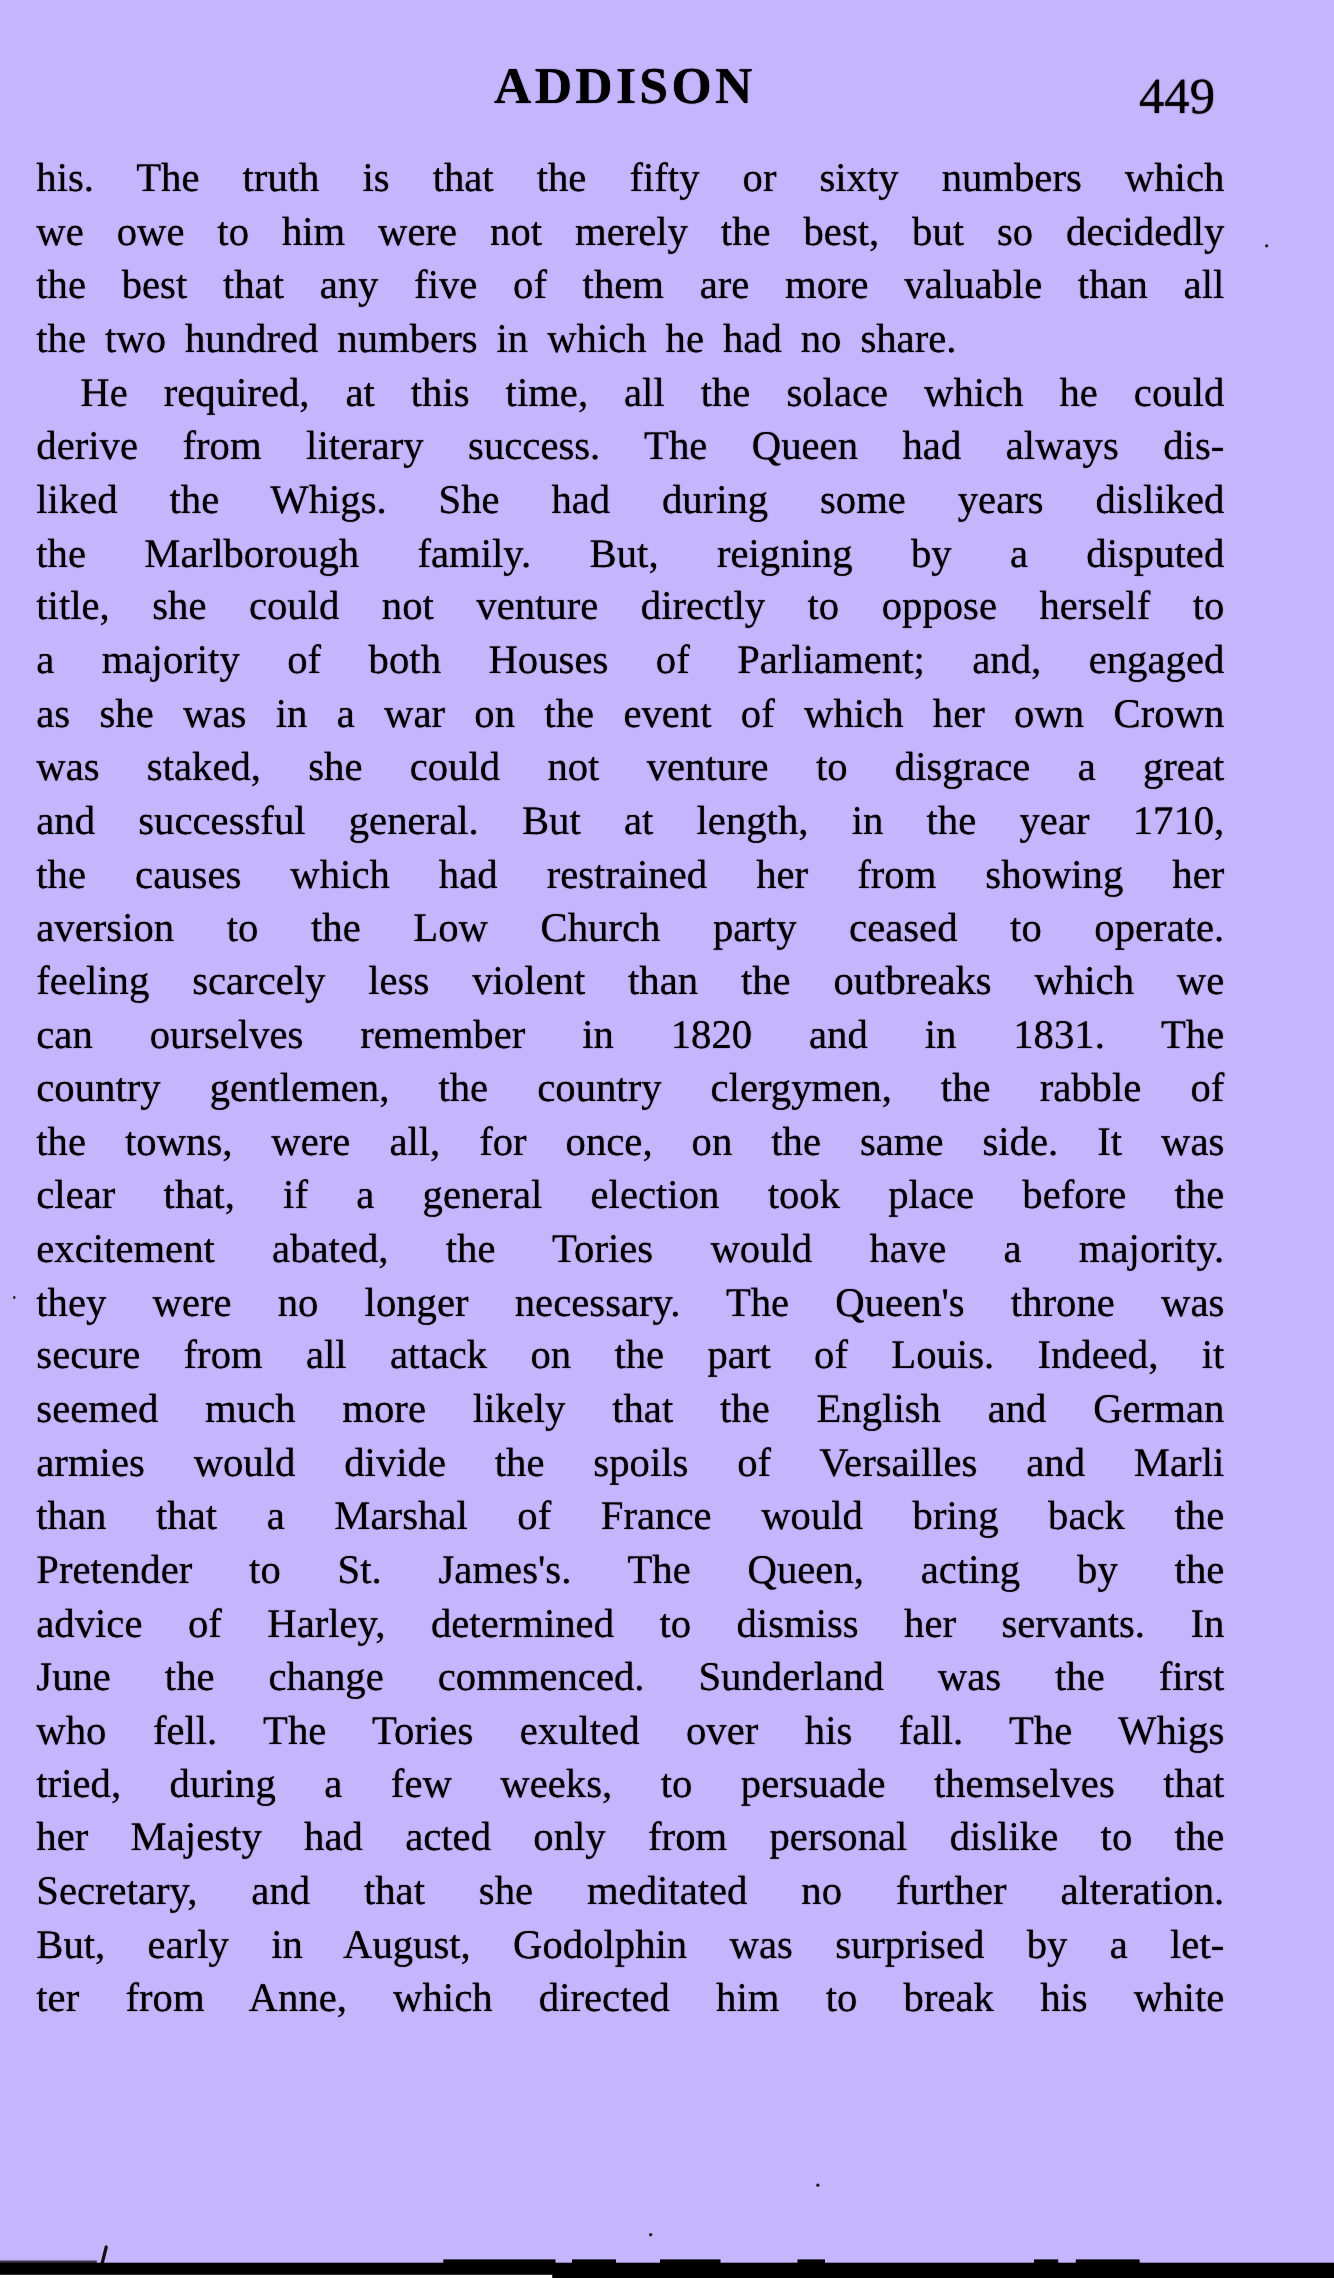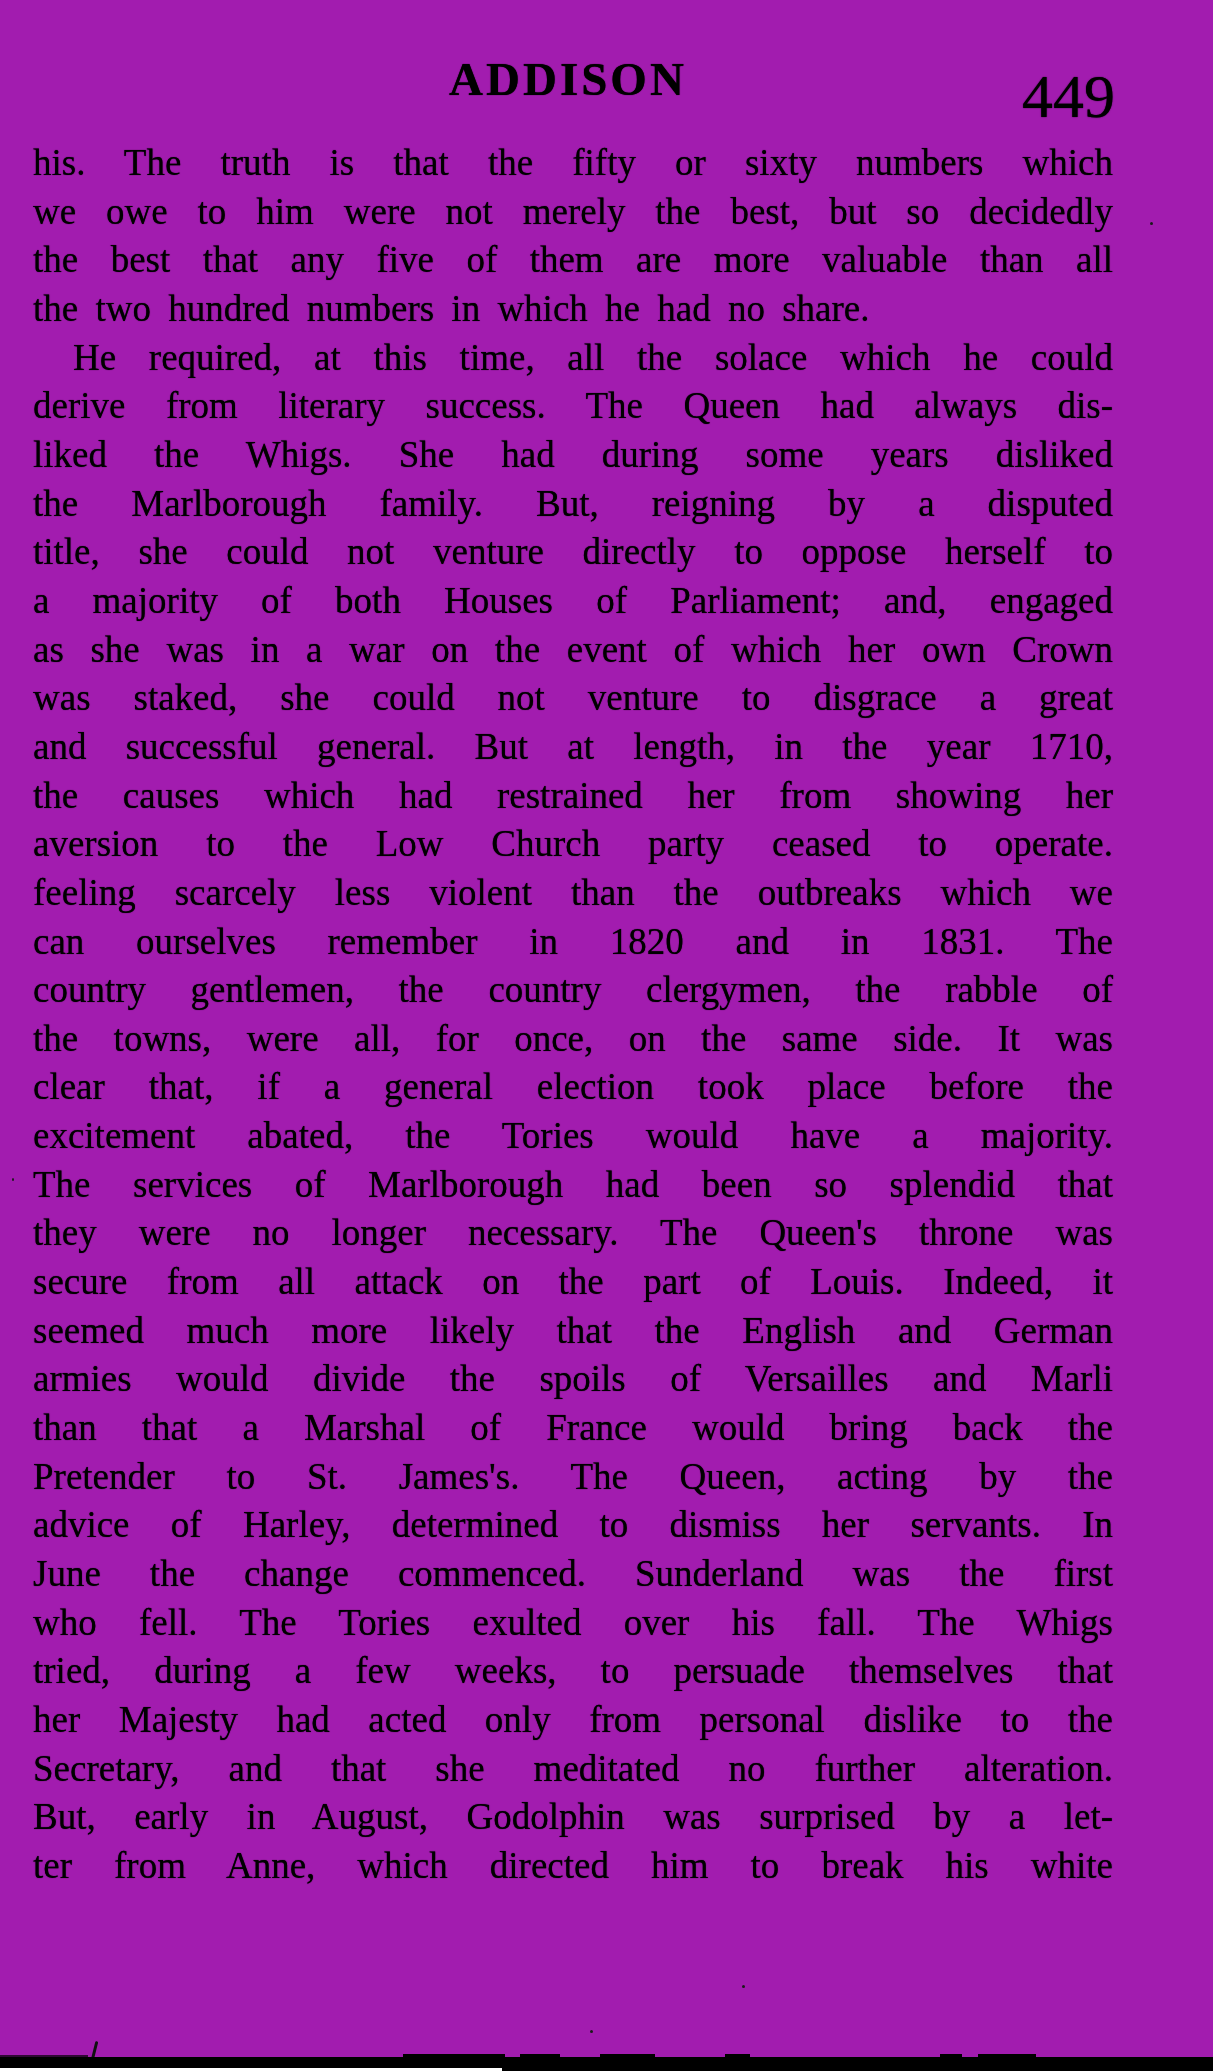--- a/index.html
+++ b/index.html
@@ -1,33 +1,33 @@
 <!DOCTYPE html>
 <html><head>
 <meta charset="utf-8">
 <style>
   html,body{margin:0;padding:0;background:#ffffff;}
   .page{
     position:relative;
     width:1213px;height:2071px;
-    background:#a21caf;
+    background:#c4b5fd;
     color:#000;
     font-family:"Liberation Serif", serif;
     overflow:hidden;
   }
   .running-head{
     position:absolute;top:52px;left:0;width:1136px;
     text-align:center;
     font-size:47px;font-weight:bold;letter-spacing:3px;
     text-shadow:0 0 1px #000;
   }
   .page-num{
     position:absolute;top:61px;left:1022px;width:96px;
-    text-align:left;
-    font-size:62px;font-weight:normal;
+    text-align:center;
+    font-size:46px;font-weight:normal;
     text-shadow:0 0 1.2px #000;
   }
   .body-block{
     position:absolute;top:139px;left:33px;width:1080px;
   }
   .textline{
     font-size:37px;
     line-height:48.65px;
     text-align:justify;
     text-align-last:justify;
@@ -80,21 +80,20 @@
     <div class="textline">was staked, she could not venture to disgrace a great</div>
     <div class="textline">and successful general.  But at length, in the year 1710,</div>
     <div class="textline">the causes which had restrained her from showing her</div>
     <div class="textline">aversion to the Low Church party ceased to operate.</div>
     <div class="textline">feeling scarcely less violent than the outbreaks which we</div>
     <div class="textline">can ourselves remember in 1820 and in 1831.  The</div>
     <div class="textline">country gentlemen, the country clergymen, the rabble of</div>
     <div class="textline">the towns, were all, for once, on the same side.  It was</div>
     <div class="textline">clear that, if a general election took place before the</div>
     <div class="textline">excitement abated, the Tories would have a majority.</div>
-    <div class="textline">The services of Marlborough had been so splendid that</div>
     <div class="textline">they were no longer necessary.  The Queen's throne was</div>
     <div class="textline">secure from all attack on the part of Louis.  Indeed, it</div>
     <div class="textline">seemed much more likely that the English and German</div>
     <div class="textline">armies would divide the spoils of Versailles and Marli</div>
     <div class="textline">than that a Marshal of France would bring back the</div>
     <div class="textline">Pretender to St. James's.  The Queen, acting by the</div>
     <div class="textline">advice of Harley, determined to dismiss her servants.  In</div>
     <div class="textline">June the change commenced.  Sunderland was the first</div>
     <div class="textline">who fell.  The Tories exulted over his fall.  The Whigs</div>
     <div class="textline">tried, during a few weeks, to persuade themselves that</div>

